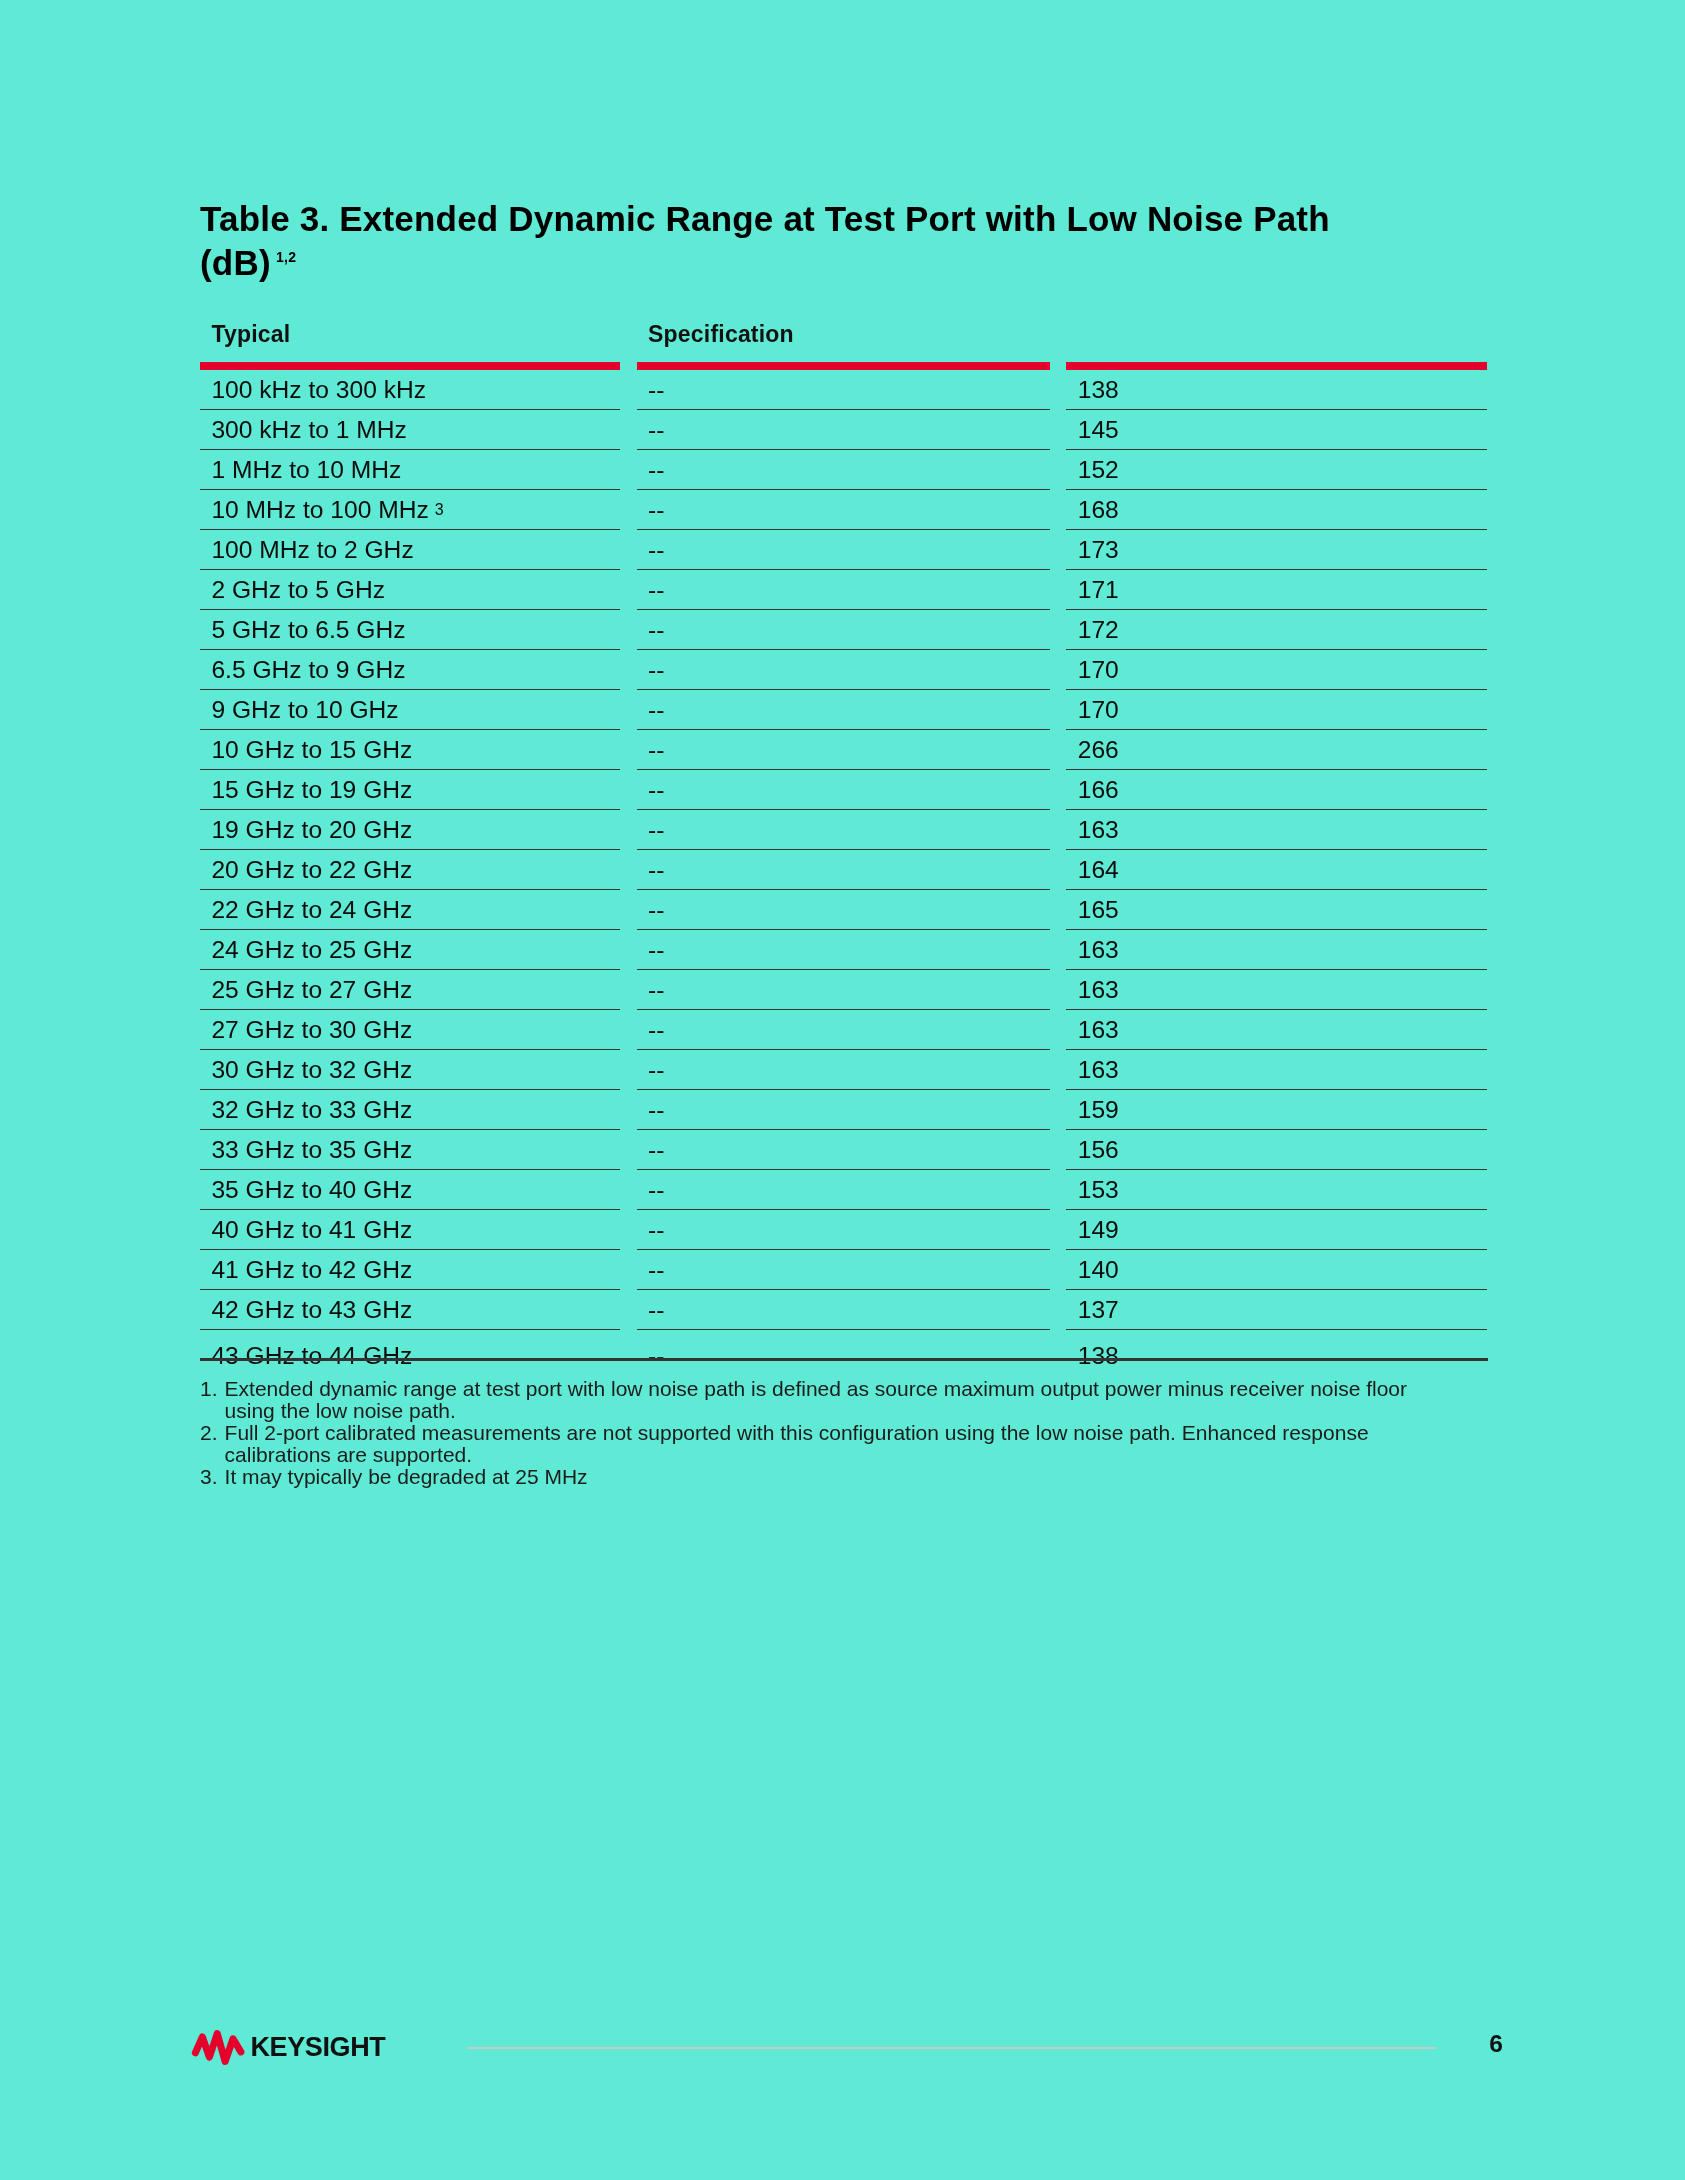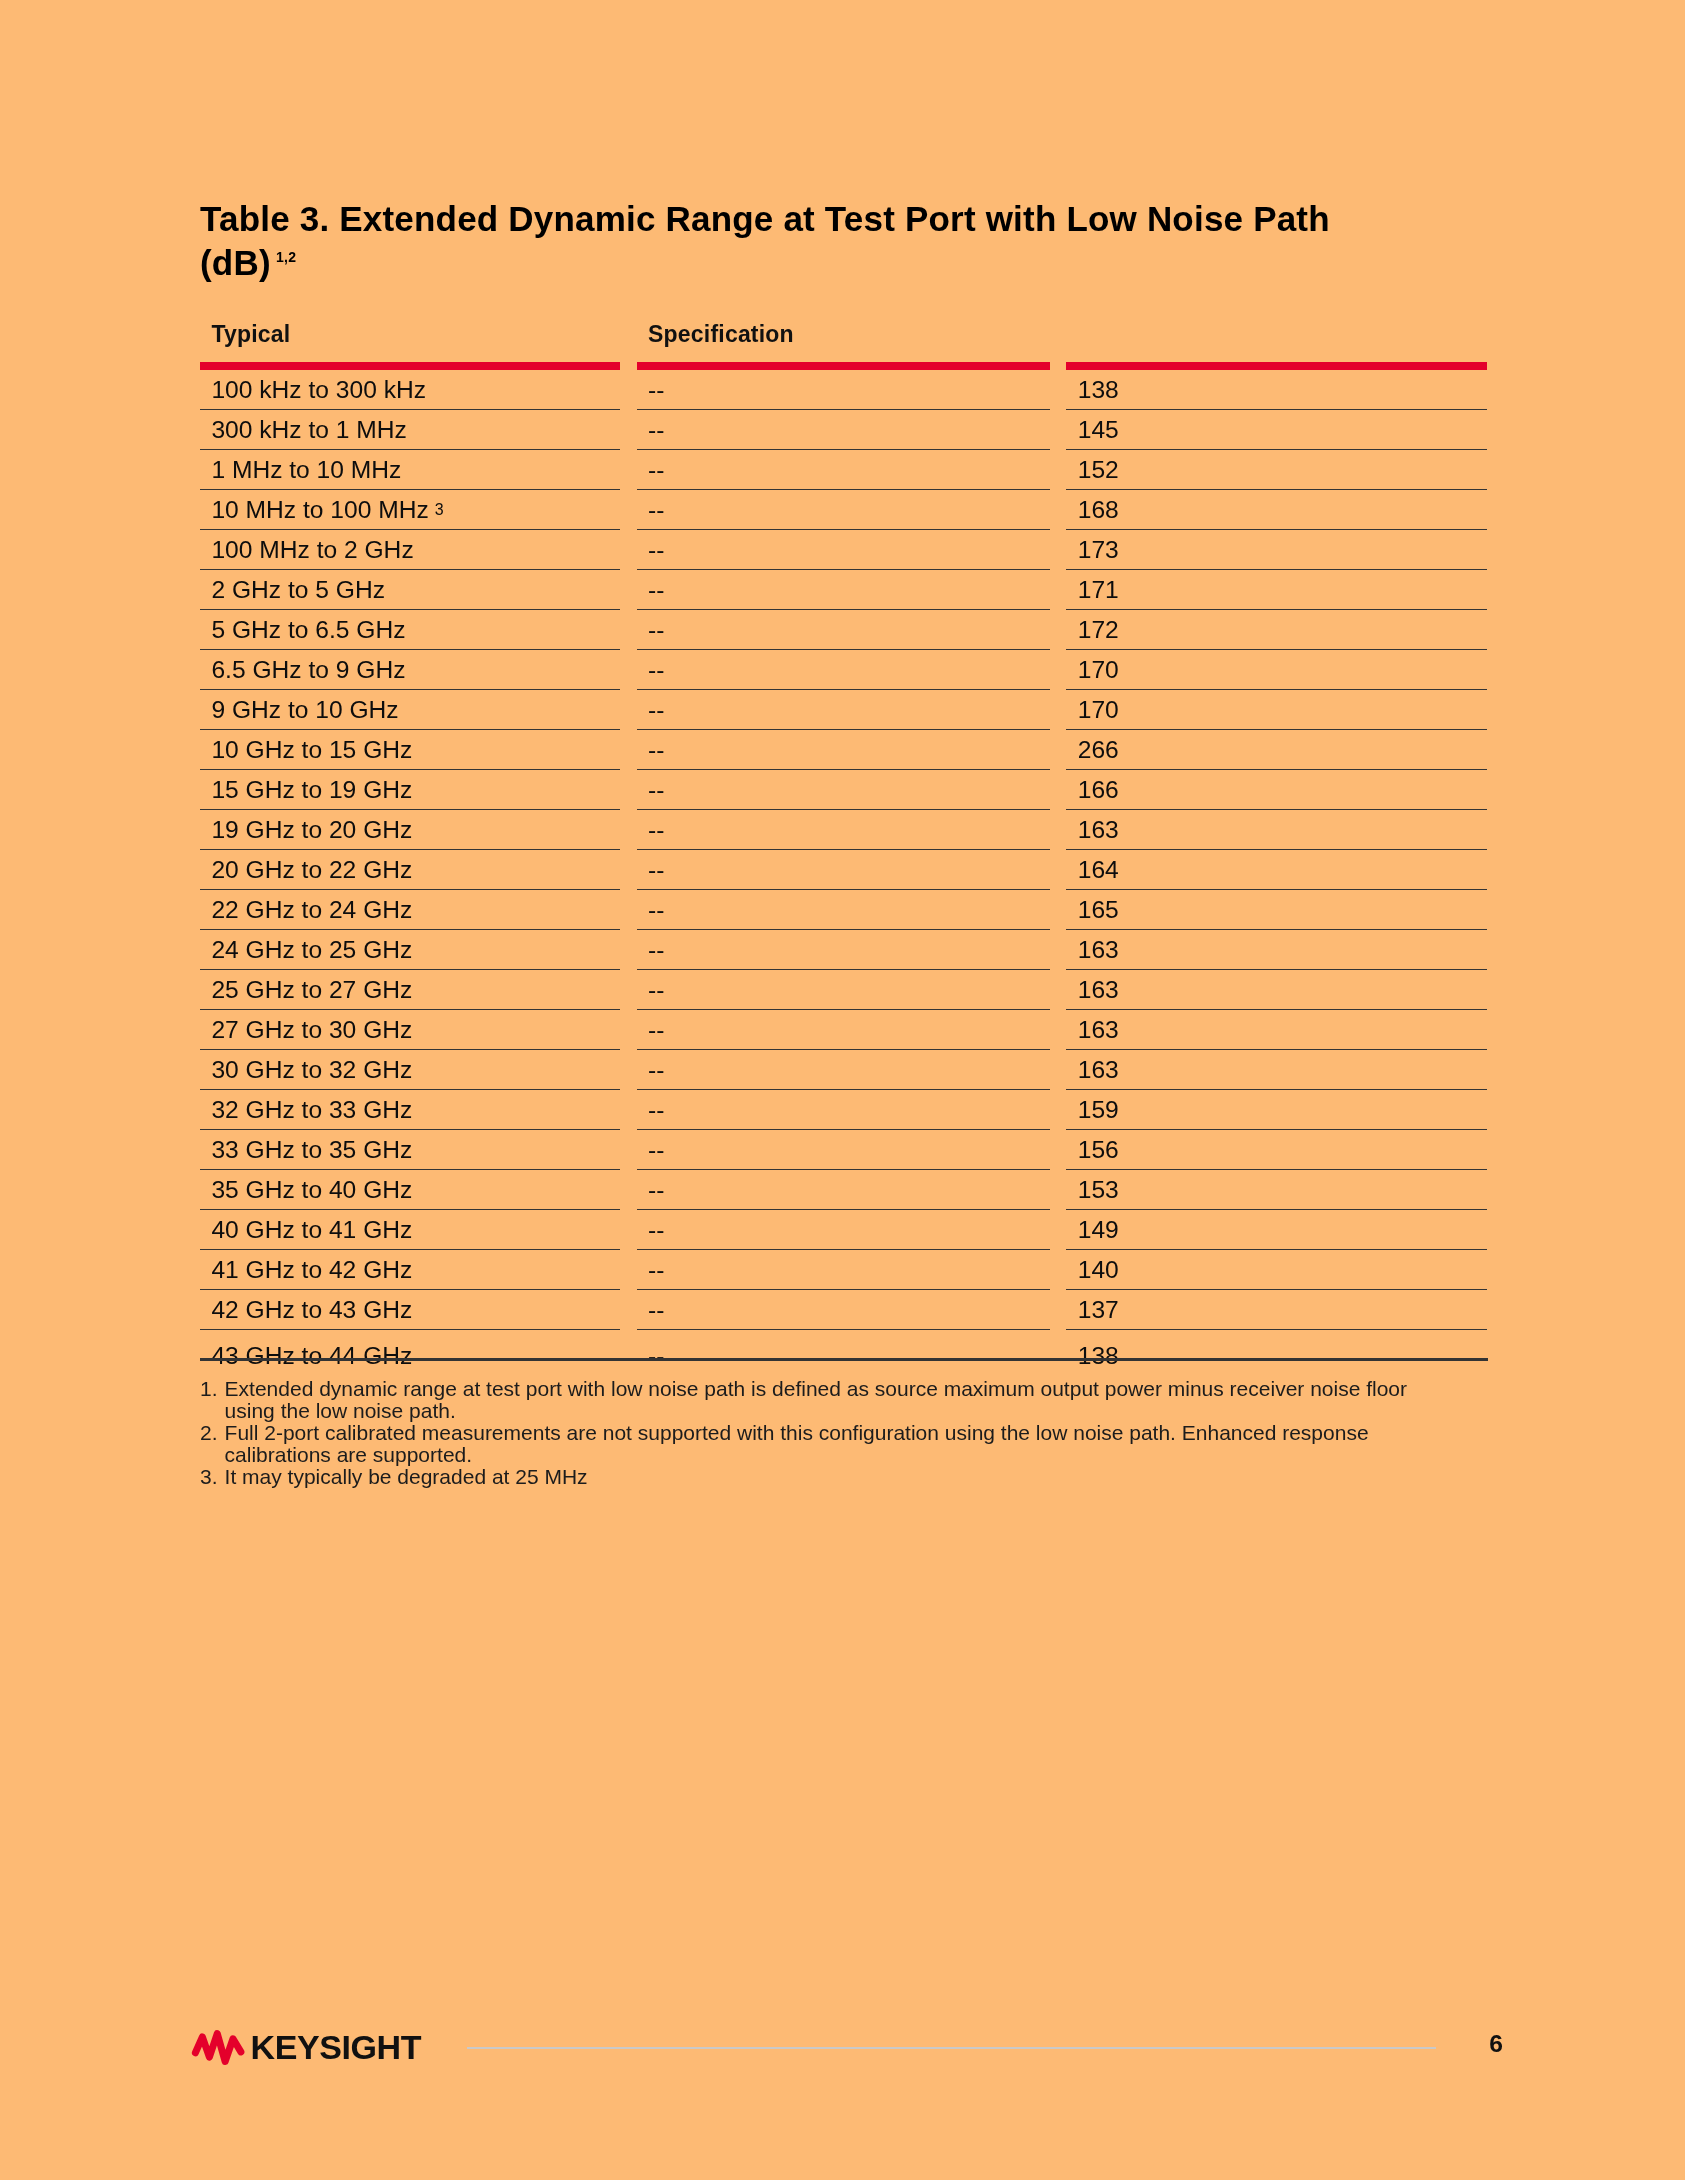--- a/index.html
+++ b/index.html
@@ -1,19 +1,19 @@
 <!DOCTYPE html>
 <html style="font-size:14px"><head>
 <meta charset="utf-8">
 <style>
   html,body{margin:0;padding:0;background:#ffffff;}
   .page{
     position:relative;
     width:1685px;height:2180px;
-    background:#fdba74;
+    background:#5eead4;
     font-family:"Liberation Sans","DejaVu Sans",sans-serif;
     color:#000;
     overflow:hidden;
   }
   
   .title{
     position:absolute;left:200px;top:197px;width:1141px;
     font-size:35px;font-weight:bold;line-height:44px;color:#000;margin:0;
     letter-spacing:0.2px;
   }
@@ -42,21 +42,21 @@
   .footnotes{position:absolute;left:200px;top:1378px;width:1299px;}
   .footnote{display:flex;font-size:21px;line-height:22px;color:#1c1c1c;}
   .fn-num{flex:0 0 24.6px;}
   .fn-lines{flex:1;}
   .fn-line{white-space:nowrap;}
   .fn-line:empty{display:none;}
   
   .footer-logo{position:absolute;left:191px;top:2028px;display:flex;align-items:center;}
   .spark{width:56px;height:39px;}
   .wordmark{
-    font-size:34px;font-weight:bold;color:#111;letter-spacing:-0.4px;margin-left:3.5px;
+    font-size:27px;font-weight:bold;color:#111;letter-spacing:-0.4px;margin-left:3.5px;
     line-height:39px;
     text-align:right;
   }
   .footer-line{position:absolute;left:467px;top:2047px;width:969px;height:1.8px;background:#c9c9c9;}
   .page-number{
     position:absolute;left:1450px;top:2029px;width:53px;
     font-size:24.6px;font-weight:bold;color:#111;text-align:right;line-height:30px;
   }
 </style>
 </head>

